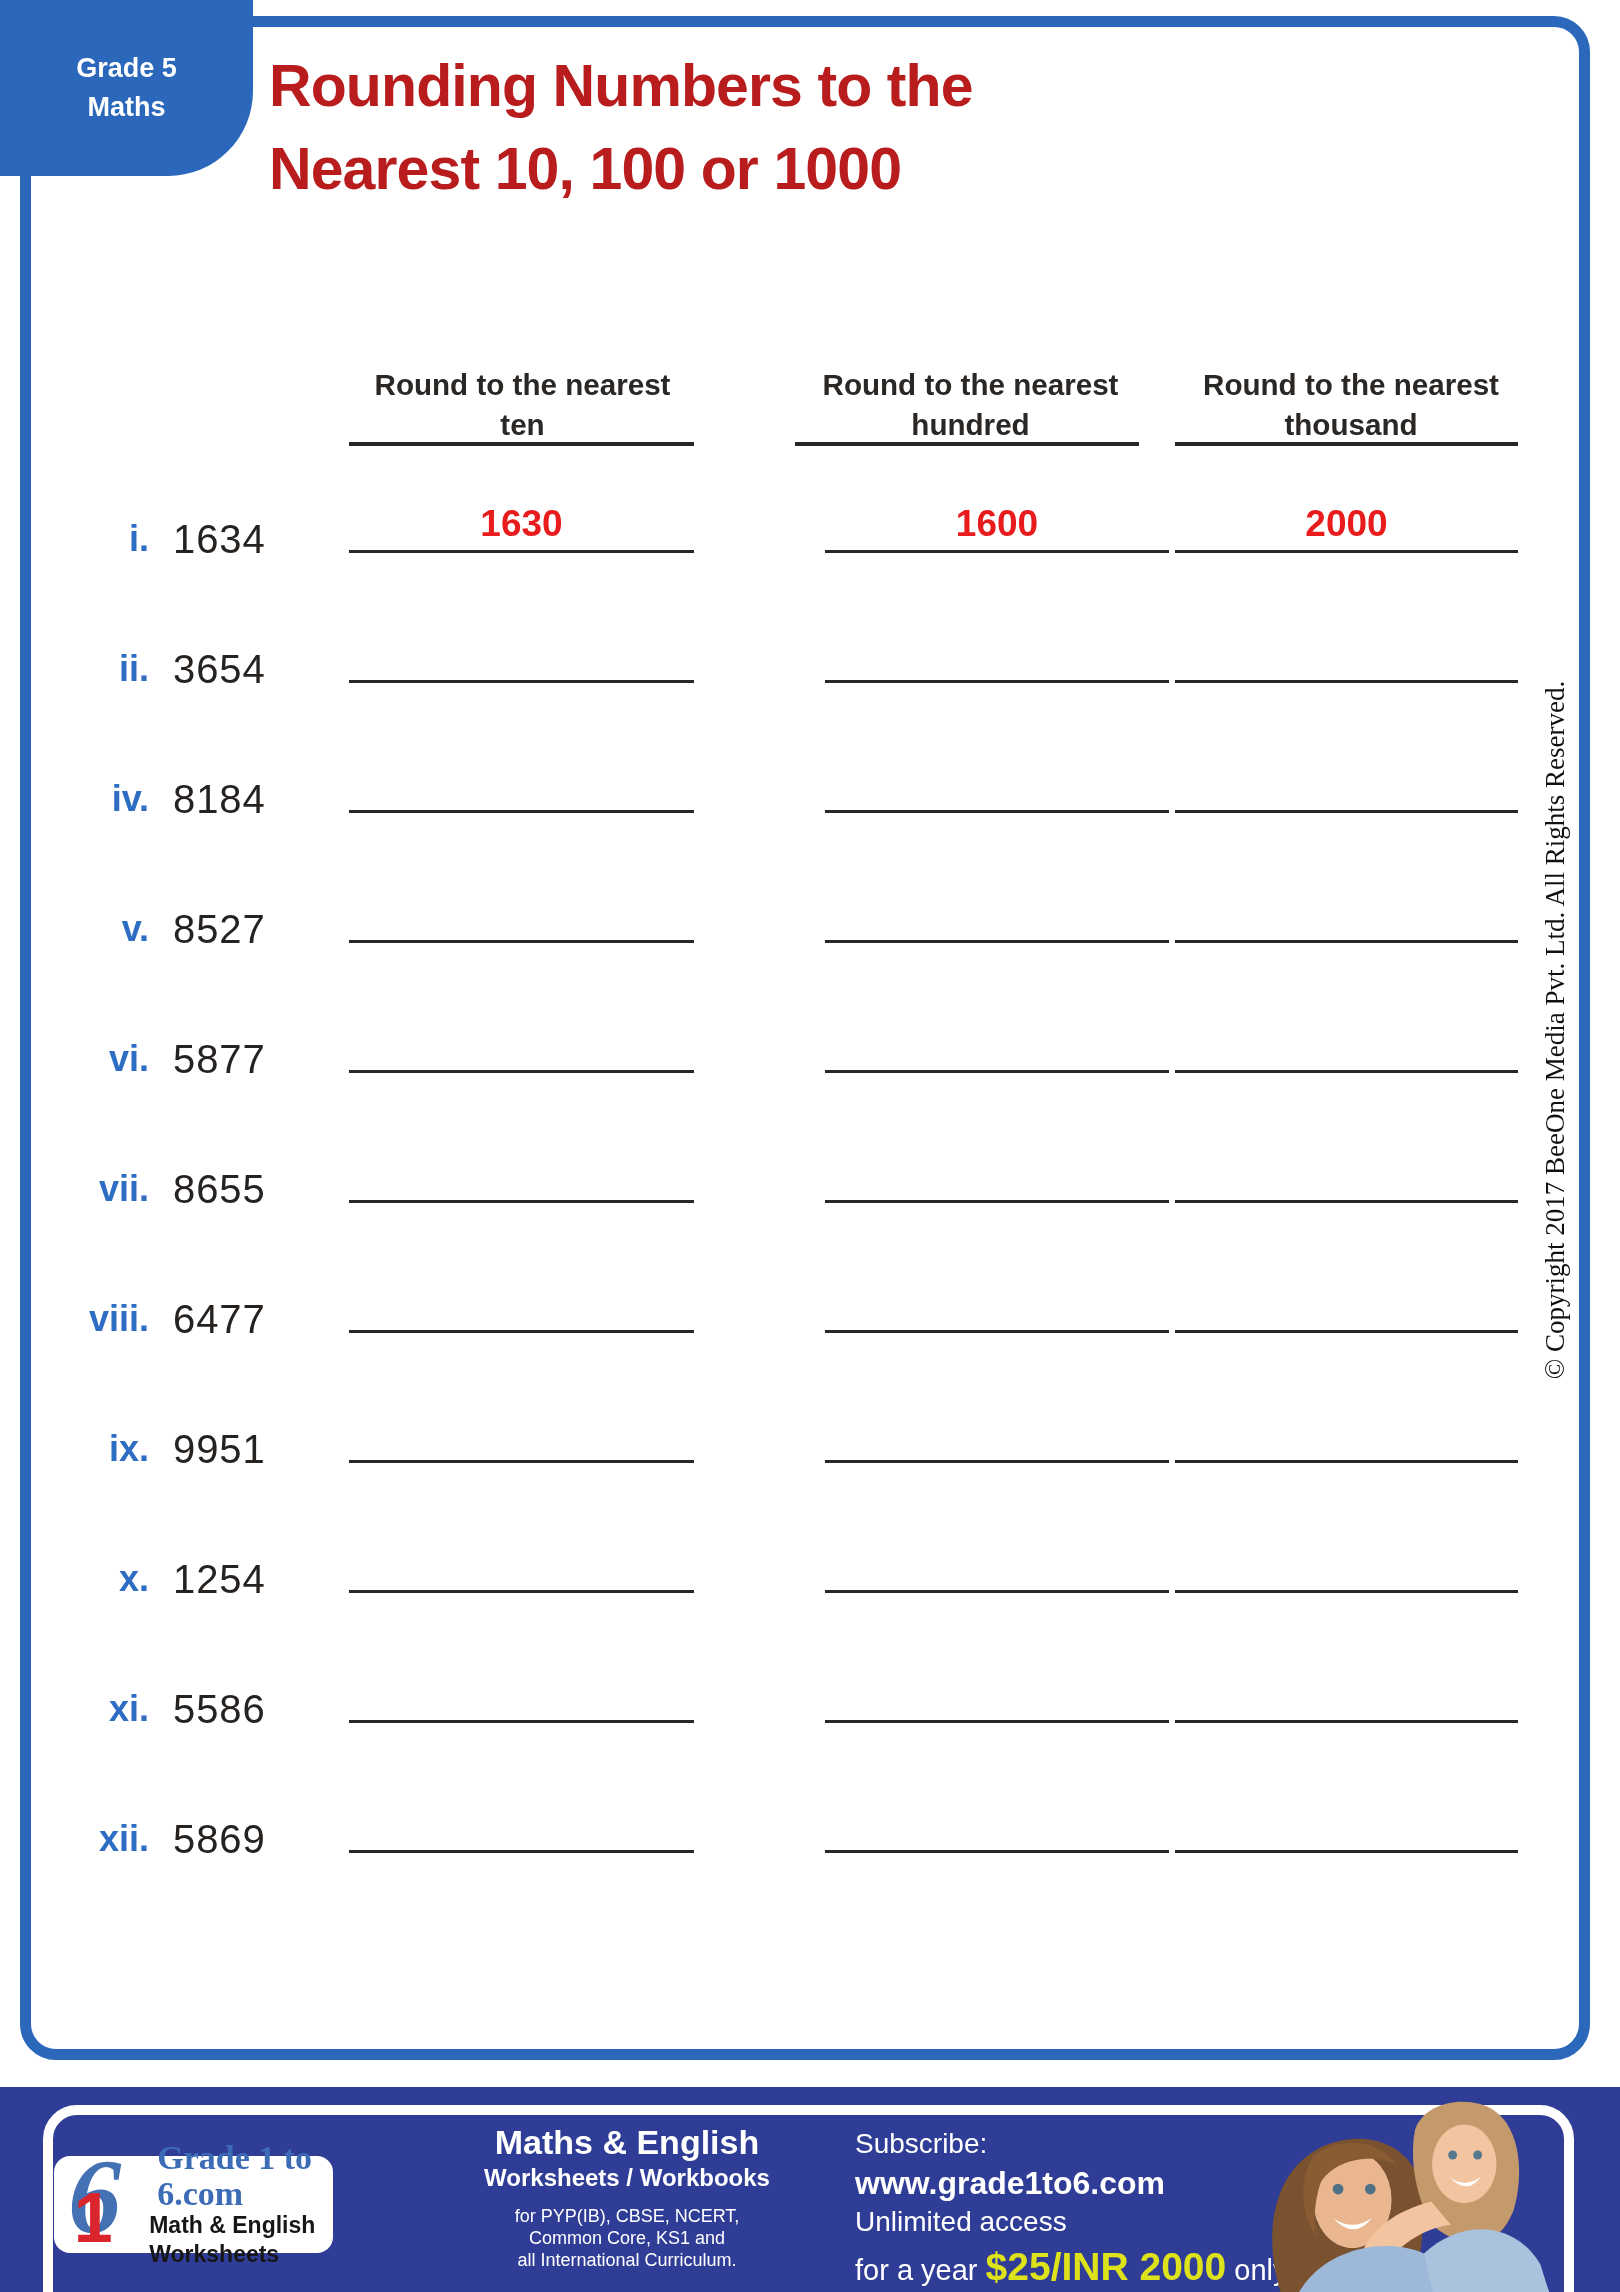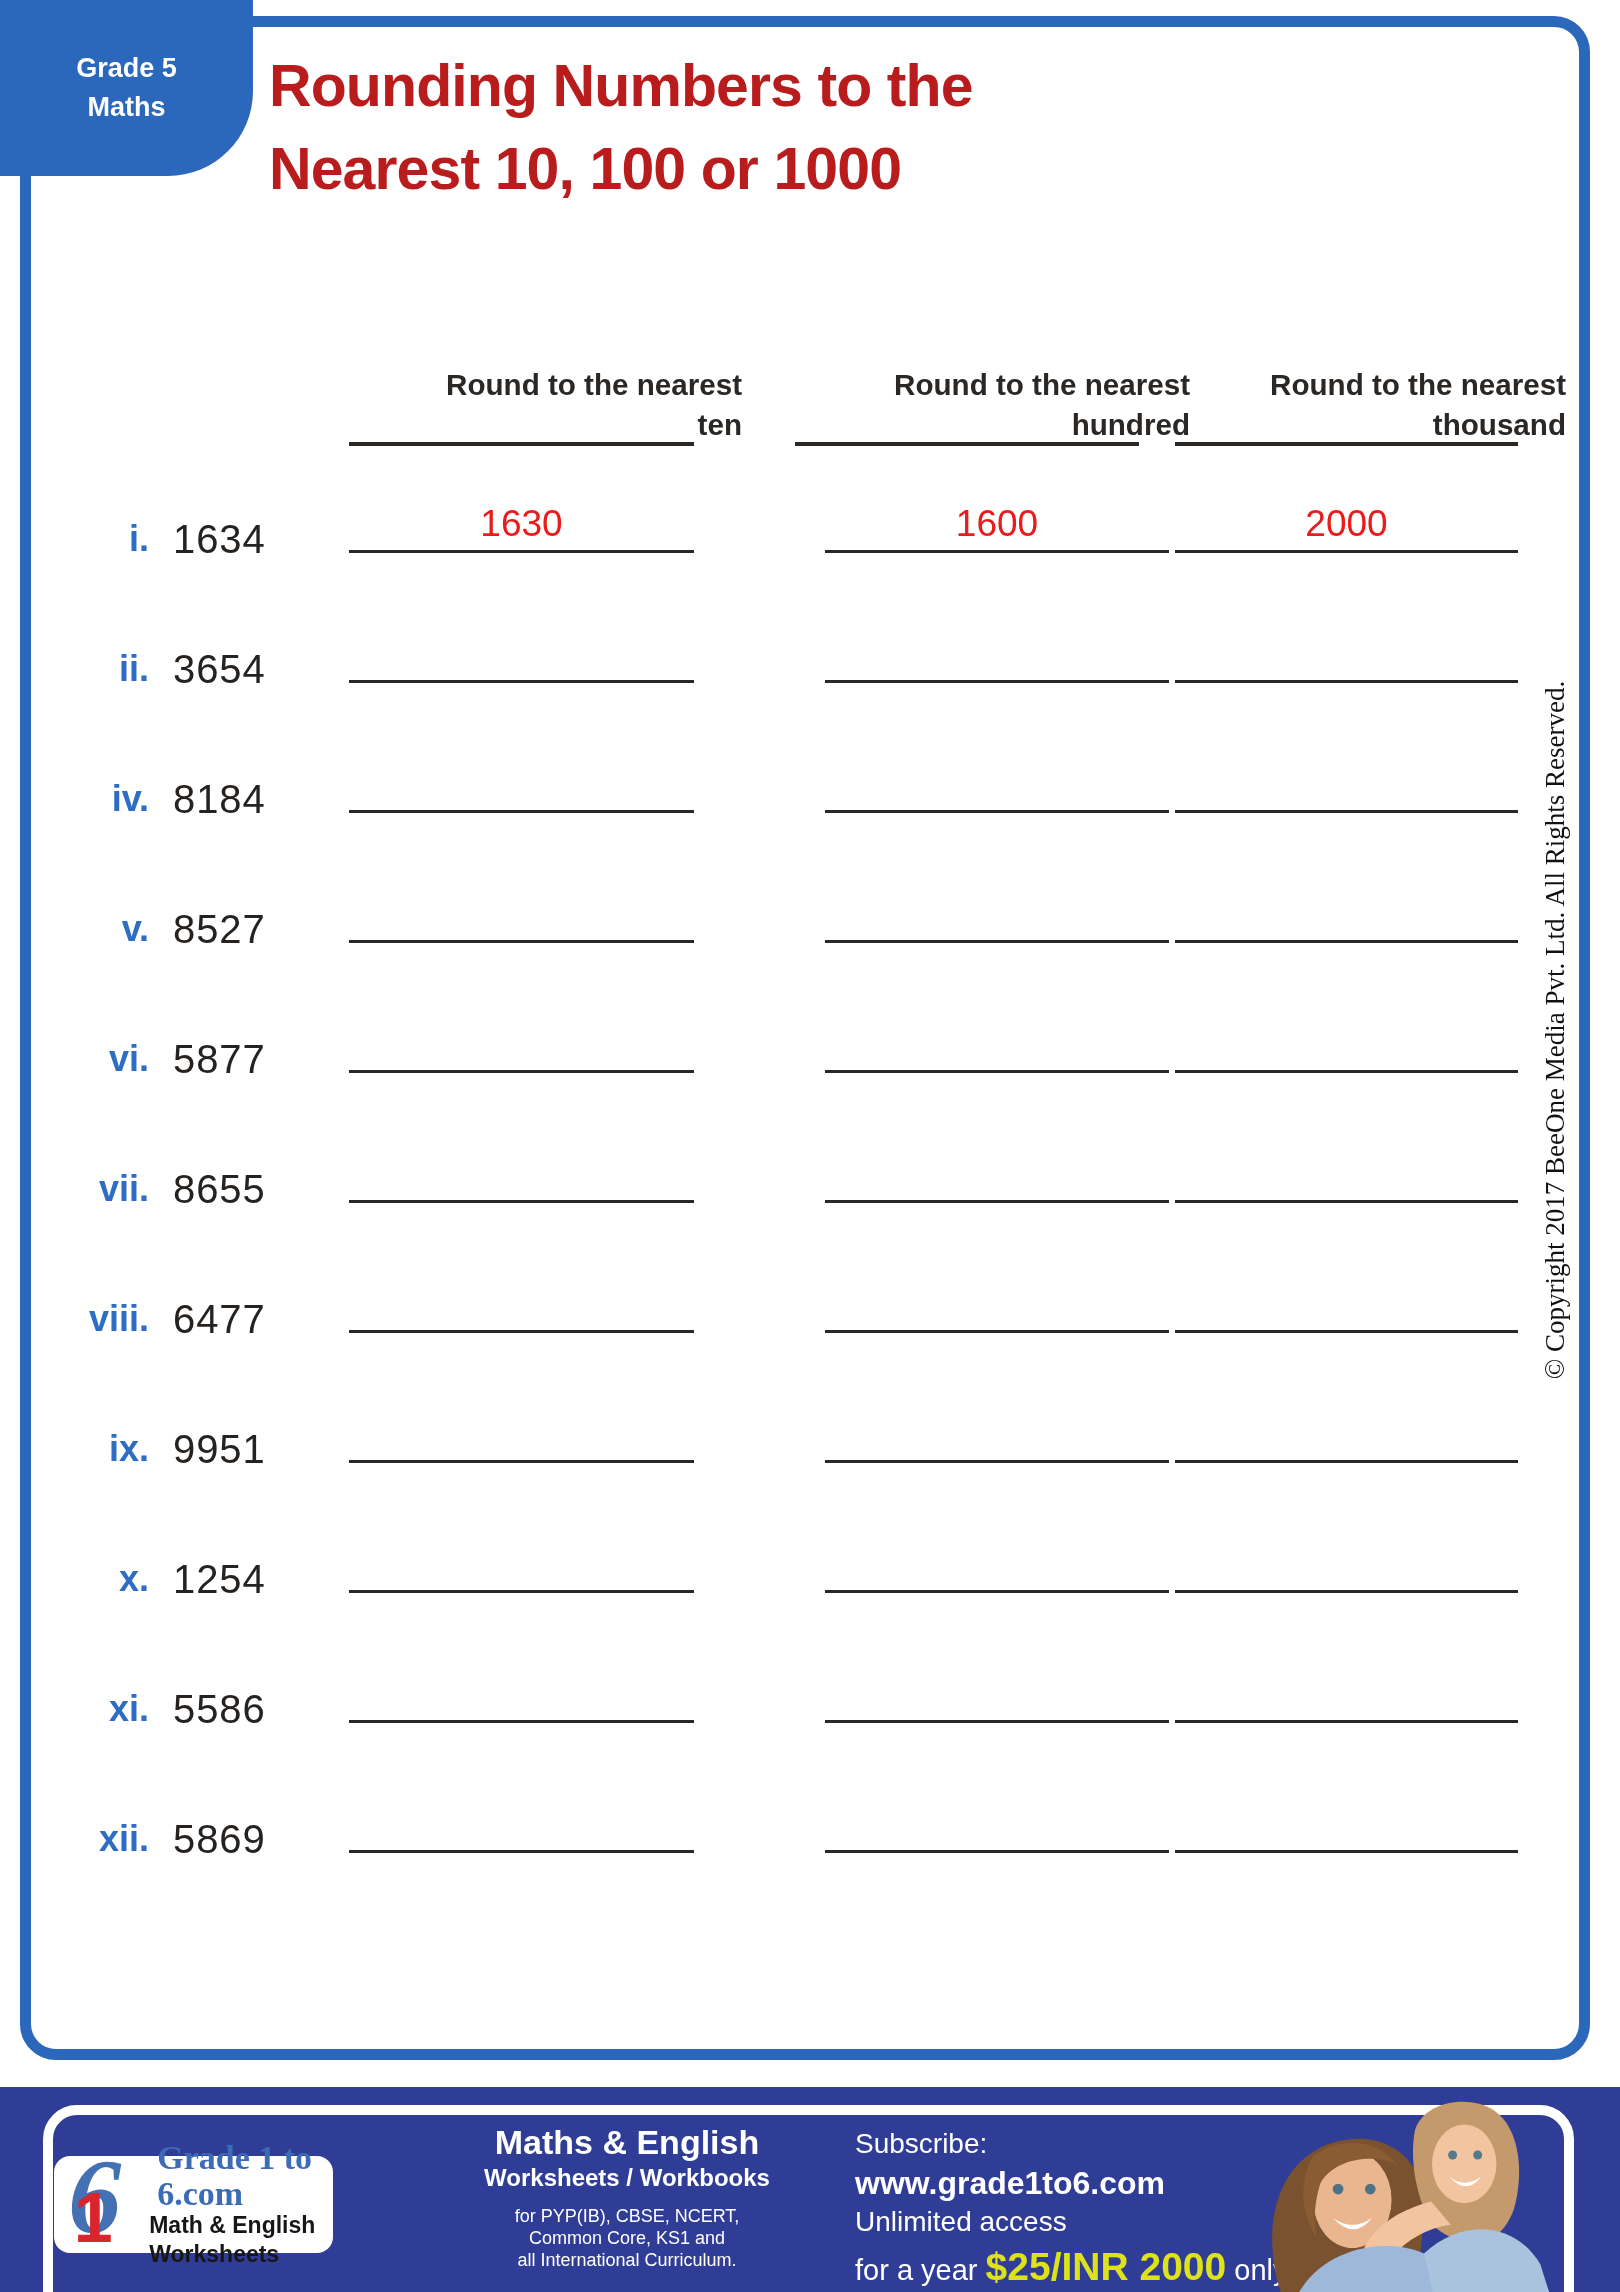--- a/index.html
+++ b/index.html
@@ -17,21 +17,21 @@
     background:#2b67bb;border-bottom-right-radius:85px;
     display:flex;flex-direction:column;align-items:center;justify-content:center;
     color:#ffffff;font-weight:bold;font-size:27px;line-height:1.45;z-index:5;
   }
   
   .title{
     position:absolute;left:269px;top:45px;width:1084px;
     font-weight:bold;color:#b91c1c;font-size:59px;line-height:1.4;letter-spacing:-0.9px;
   }
   
-  .hdr{position:absolute;top:365px;text-align:right;font-weight:bold;
+  .hdr{position:absolute;top:365px;text-align:center;font-weight:bold;
        color:#2a2725;font-size:29.6px;line-height:1.35;}
   .hdr-1{left:303px;width:439px;}
   .hdr-2{left:751px;width:439px;}
   .hdr-3{left:1136px;width:430px;}
   .hline{position:absolute;top:442px;height:0;border-bottom:4.5px solid #2a2725;}
   .hline-1{left:349px;width:345px;}
   .hline-2{left:795px;width:344px;}
   .hline-3{left:1175px;width:343px;}
   
   .rows{position:absolute;left:0;top:423px;width:1620px;}
@@ -42,21 +42,21 @@
   }
   .given{
     position:absolute;left:173px;bottom:-9px;
     color:#262220;font-size:40px;letter-spacing:0.9px;
   }
   .ansline{
     position:absolute;bottom:0;height:52px;border-bottom:3.6px solid #2a2725;
     text-align:center;
   }
   .ansline span{
-    display:block;color:#e81c1c;font-weight:normal;font-size:37px;padding-top:5.4px;
+    display:block;color:#e81c1c;font-weight:bold;font-size:37px;padding-top:5.4px;
   }
   .col-ten{left:349px;width:345px;}
   .col-hundred{left:825px;width:344px;}
   .col-thousand{left:1175px;width:343px;}
   
   .copyright{
     position:absolute;left:1555px;top:1030px;white-space:nowrap;
     transform:translate(-50%,-50%) rotate(-90deg);
     font-family:"Liberation Serif",serif;font-size:27px;color:#111111;
   }

